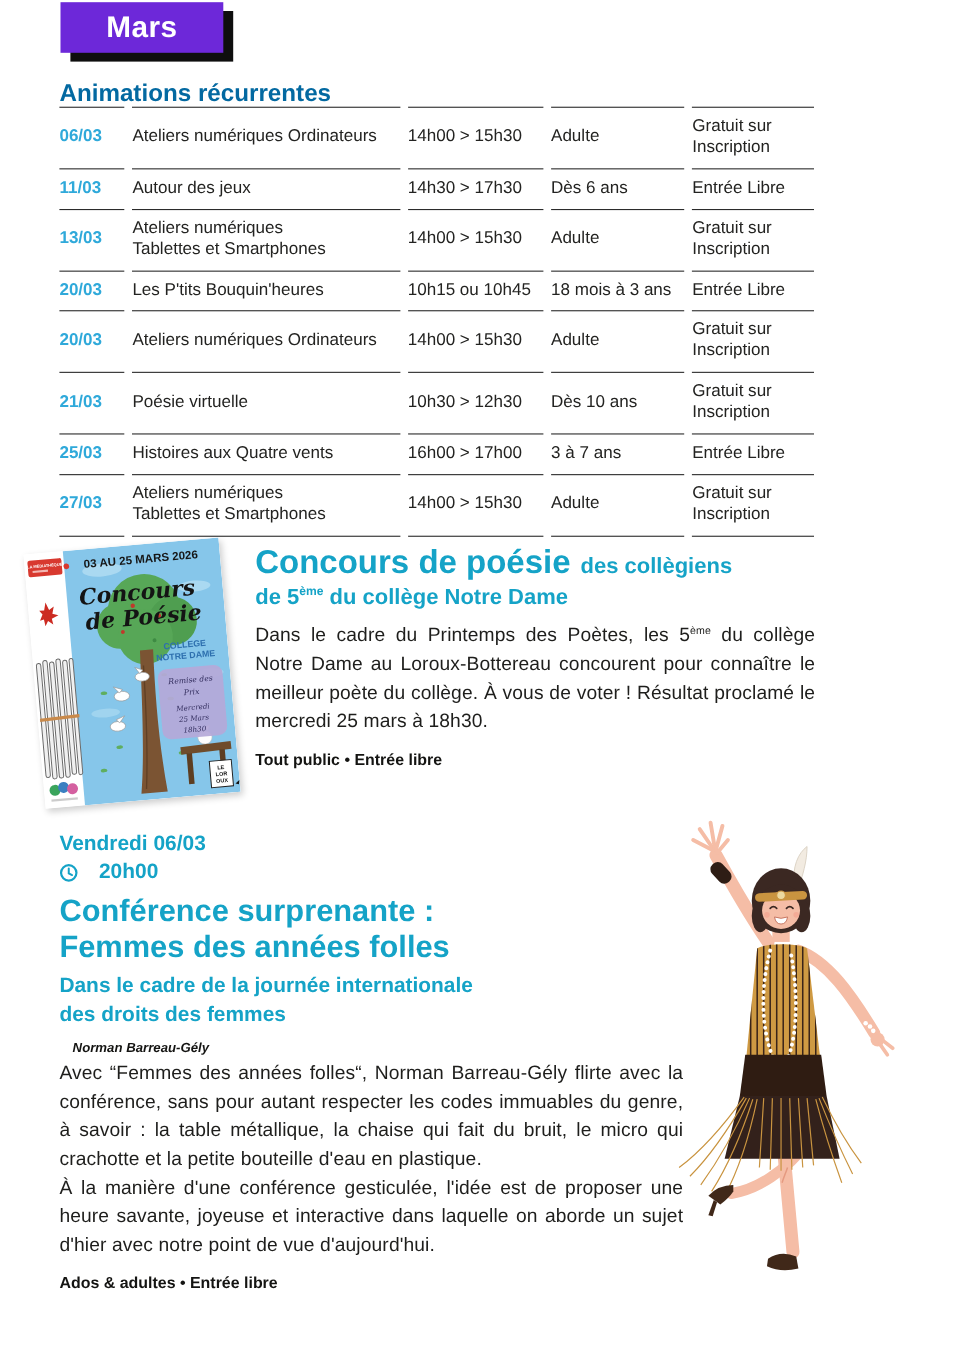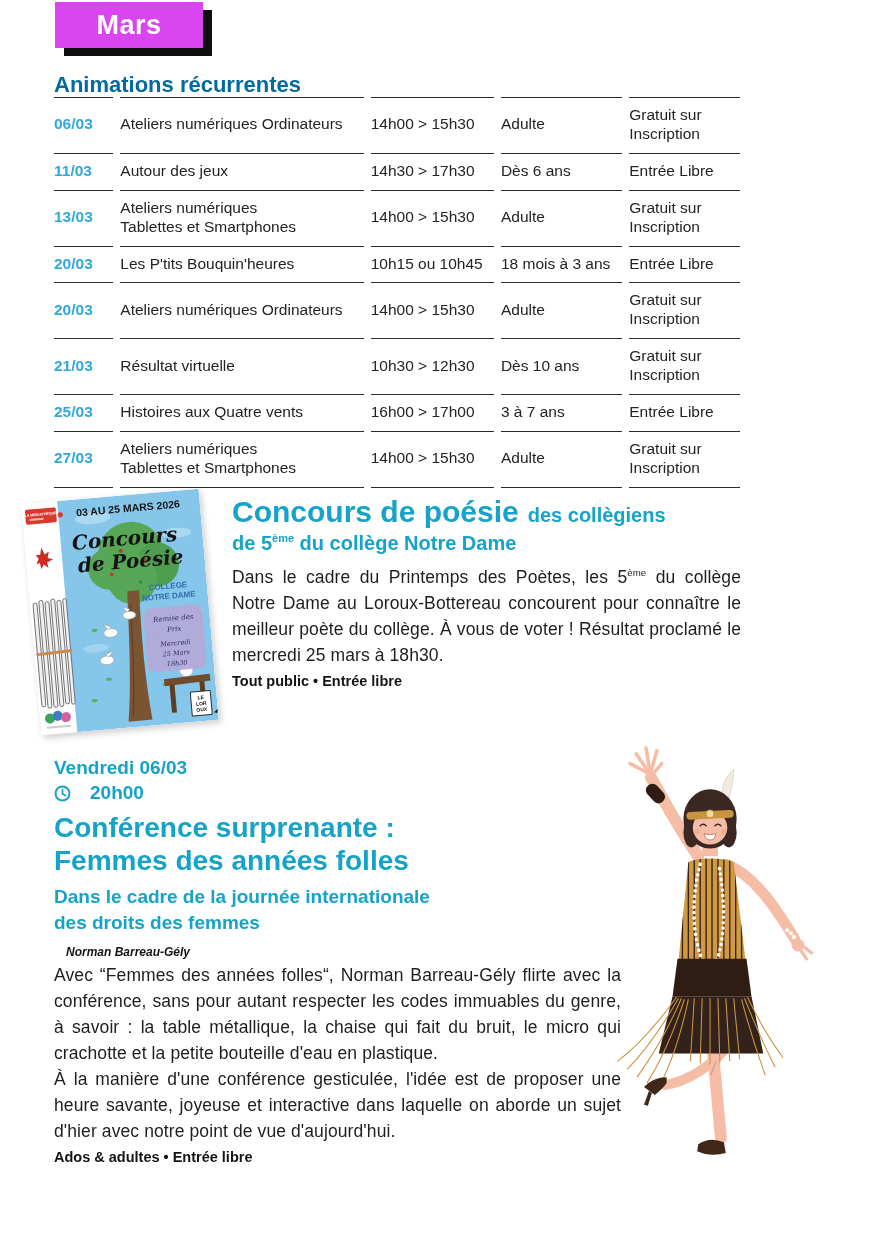--- a/index.html
+++ b/index.html
@@ -3,21 +3,21 @@
 <meta charset="utf-8">
 <style>
   html,body{margin:0;padding:0;background:#fff;}
   .page{
     position:relative;width:875px;height:1241px;background:#fff;overflow:hidden;
     font-family:"Liberation Sans",sans-serif;color:#1f1f1d;
   }
   
   .mars-badge{
     position:absolute;left:55px;top:2px;width:148px;height:46px;
-    background:#d946ef;box-shadow:9px 8px 0 #0e0e0e;
+    background:#6d28d9;box-shadow:9px 8px 0 #0e0e0e;
     display:flex;align-items:center;justify-content:center;
   }
   .mars-badge span{color:#fff;font-size:27px;font-weight:700;letter-spacing:.5px;}
   
   .recurring-title{
     position:absolute;left:54px;top:72px;margin:0;
     font-size:22px;font-weight:700;color:#0369a1;
   }
   
   .events-table-wrap{position:absolute;left:47px;top:97px;width:700px;}
@@ -43,21 +43,21 @@
   .accent{color:#15a3c7;}
   .poetry-daterange{font-size:21px;font-weight:700;margin:0 0 5px 0;}
   .poetry-title{font-size:30px;font-weight:700;line-height:1.1;margin:0;}
   .poetry-title .suffix{font-size:20px;font-weight:700;margin-left:9px;}
   .poetry-sub{font-size:20px;font-weight:700;margin:4px 0 10px 0;}
   sup{font-size:.55em;}
   .body-par{
     font-size:17.5px;line-height:1.48;text-align:justify;margin:0;color:#1e1e1c;
     letter-spacing:.1px;
   }
-  .audience{font-size:14.5px;font-weight:700;margin-top:4px;color:#141412;}
+  .audience{font-size:14.5px;font-weight:700;margin-top:14px;color:#141412;}
   
   .conf-text{position:absolute;left:54px;top:757px;width:567px;}
   .conf-day{font-size:19px;font-weight:700;margin:0;}
   .conf-time{font-size:19px;font-weight:700;margin:3px 0 8px 0;display:flex;align-items:center;gap:19px;}
   .conf-title{font-size:28px;font-weight:700;line-height:1.17;margin:0;}
   .conf-sub{font-size:19px;font-weight:700;line-height:1.42;margin:6px 0 8px 0;}
   .speaker{font-size:12px;font-weight:700;font-style:italic;margin:2px 0 4px 12px;color:#141412;}
   .dancer{position:absolute;left:598px;top:736px;}
 </style>
 </head>
@@ -108,21 +108,21 @@
         <tr>
           <td class="c-date">20/03</td>
           <td class="c-event">Ateliers numériques Ordinateurs</td>
           <td class="c-time">14h00 &gt; 15h30</td>
           <td class="c-age">Adulte</td>
           <td class="c-price">Gratuit sur
 Inscription</td>
         </tr>
         <tr>
           <td class="c-date">21/03</td>
-          <td class="c-event">Résultat virtuelle</td>
+          <td class="c-event">Poésie virtuelle</td>
           <td class="c-time">10h30 &gt; 12h30</td>
           <td class="c-age">Dès 10 ans</td>
           <td class="c-price">Gratuit sur
 Inscription</td>
         </tr>
         <tr>
           <td class="c-date">25/03</td>
           <td class="c-event">Histoires aux Quatre vents</td>
           <td class="c-time">16h00 &gt; 17h00</td>
           <td class="c-age">3 à 7 ans</td>

